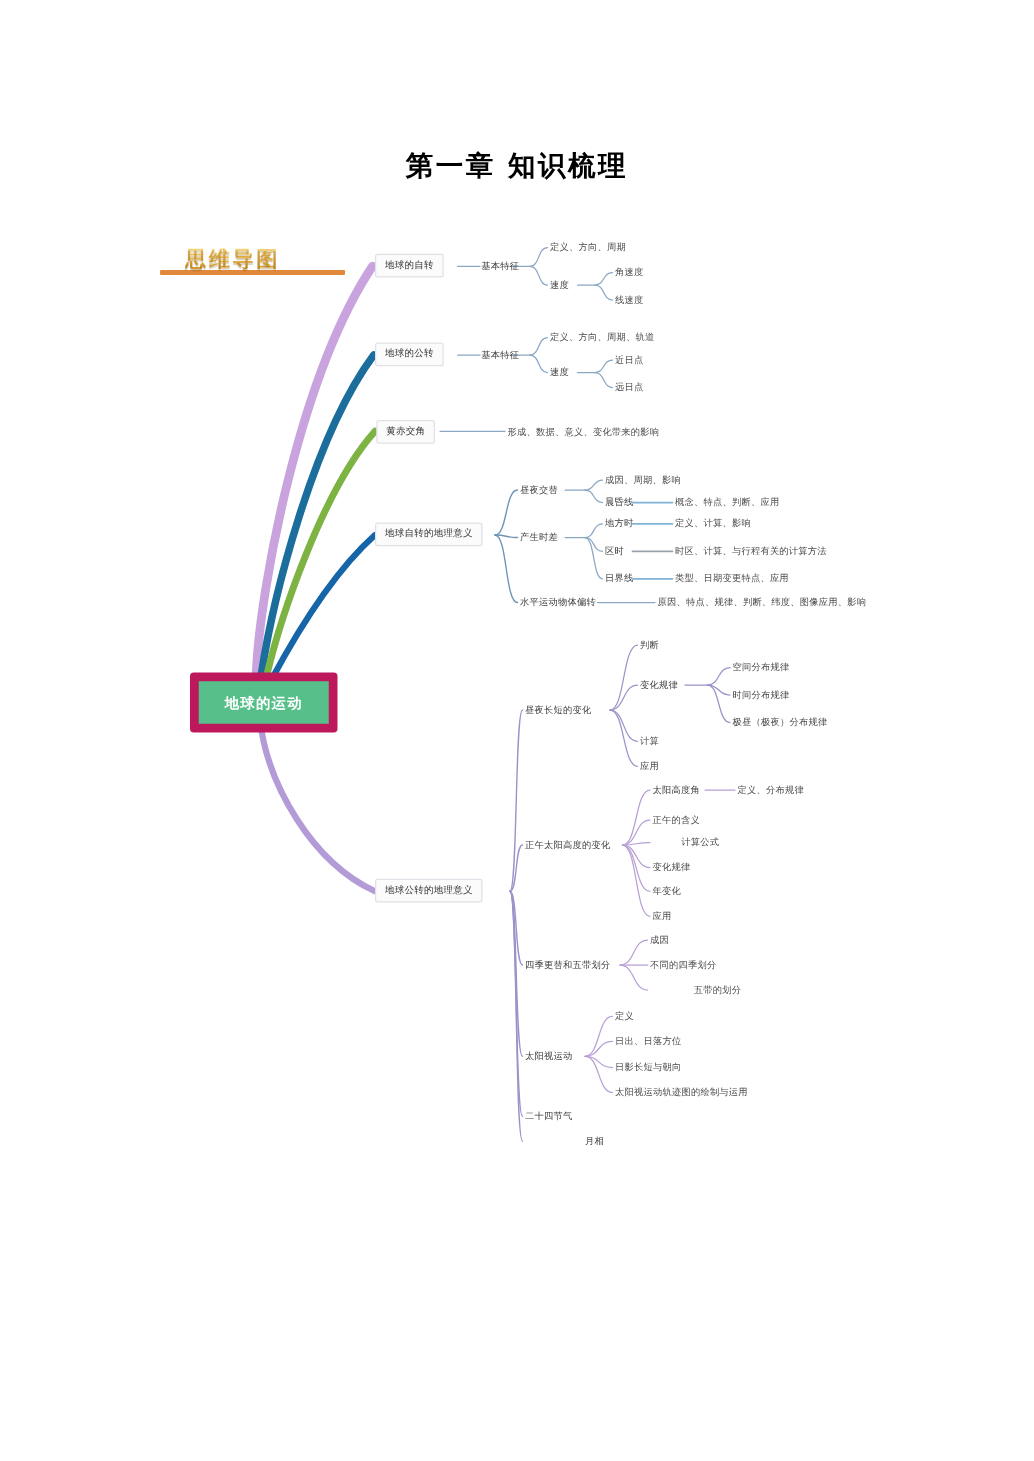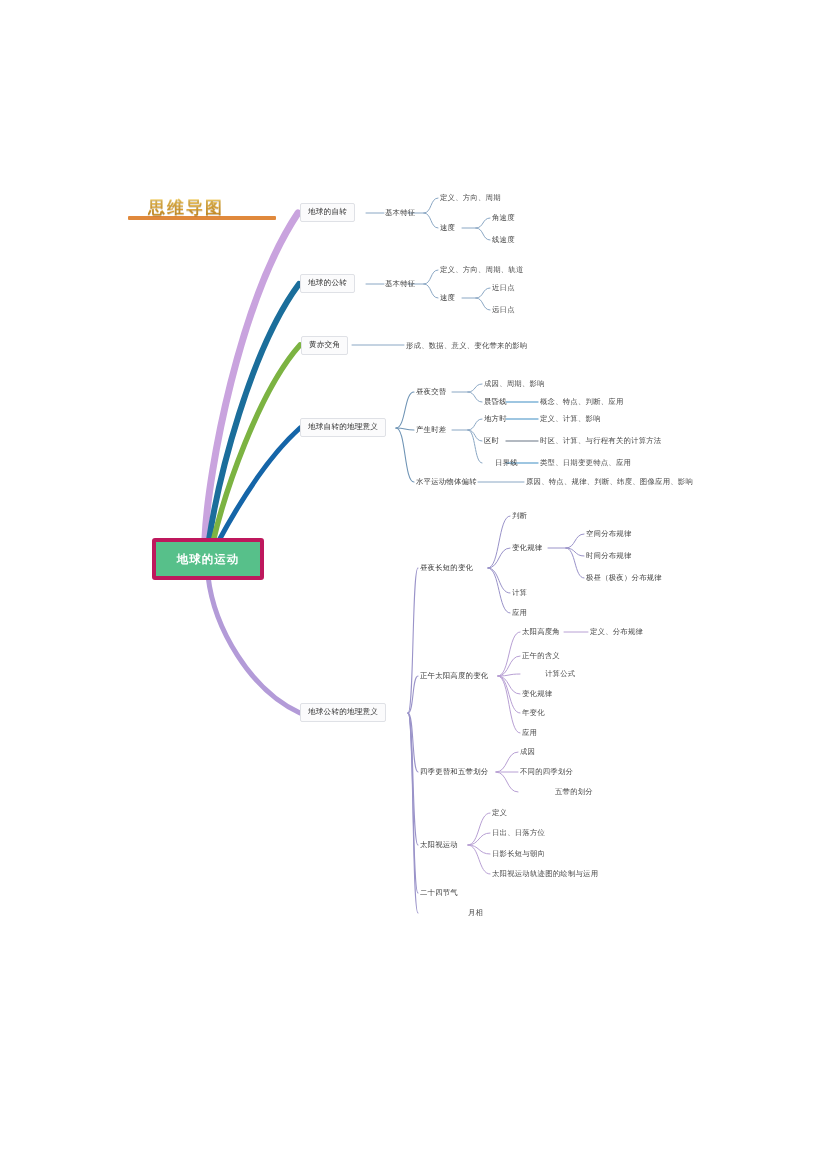--- a/index.html
+++ b/index.html
@@ -58,34 +58,35 @@
     font-size:7.6px;
     color:#333;
   }
   .node.plain{padding:1px 0;}
   .node.leaf{color:#4a4a4a;}
 
   .root-node{
     position:absolute;left:152px;top:538px;
     width:104px;height:34px;
     background:#57C08A;
-    border:4px solid #be185d;
+    border:7px solid #be185d;
     border-radius:3px;
     color:#ffffff;
     font-size:11.5px;
     font-weight:600;
     display:flex;align-items:center;justify-content:center;
     letter-spacing:1px;
   }
 </style>
 </head>
 <body>
 
 <div class="page">
 
+  <div class="doc-title">第一章 知识梳理</div>
 
   <div class="mindmap-rule"></div>
   <div class="mindmap-label">思维导图</div>
 
   <svg class="links" viewBox="0 0 827 1169">
     <g fill="none" stroke-linecap="round">
 
       <path d="M205,538 C208,470 240,300 298,213" stroke="#C9A3DE" stroke-width="7"></path>
       <path d="M209,540 C218,480 250,350 299,284" stroke="#1B6E9B" stroke-width="6"></path>
       <path d="M213,542 C224,495 258,392 300,345" stroke="#7CB342" stroke-width="5.5"></path>
@@ -189,21 +190,21 @@
   <div class="node plain" style="left:416px;top:387px;">昼夜交替</div>
   <div class="node plain leaf" style="left:484px;top:379px;">成因、周期、影响</div>
   <div class="node plain" style="left:484px;top:397px;">晨昏线</div>
   <div class="node plain leaf" style="left:540px;top:397px;">概念、特点、判断、应用</div>
 
   <div class="node plain" style="left:416px;top:425px;">产生时差</div>
   <div class="node plain" style="left:484px;top:414px;">地方时</div>
   <div class="node plain leaf" style="left:540px;top:414px;">定义、计算、影响</div>
   <div class="node plain" style="left:484px;top:436px;">区时</div>
   <div class="node plain leaf" style="left:540px;top:436px;">时区、计算、与行程有关的计算方法</div>
-  <div class="node plain" style="left:484px;top:458px;margin-left:11px;">日界线</div>
+  <div class="node plain" style="left:484px;top:458px;">日界线</div>
   <div class="node plain leaf" style="left:540px;top:458px;">类型、日期变更特点、应用</div>
 
   <div class="node plain" style="left:416px;top:477px;">水平运动物体偏转</div>
   <div class="node plain leaf" style="left:526px;top:477px;">原因、特点、规律、判断、纬度、图像应用、影响</div>
 
   <div class="node boxed" style="left:300px;top:703px;">地球公转的地理意义</div>
 
   <div class="node plain" style="left:420px;top:563px;">昼夜长短的变化</div>
   <div class="node plain leaf" style="left:512px;top:511px;">判断</div>
   <div class="node plain" style="left:512px;top:543px;">变化规律</div>

